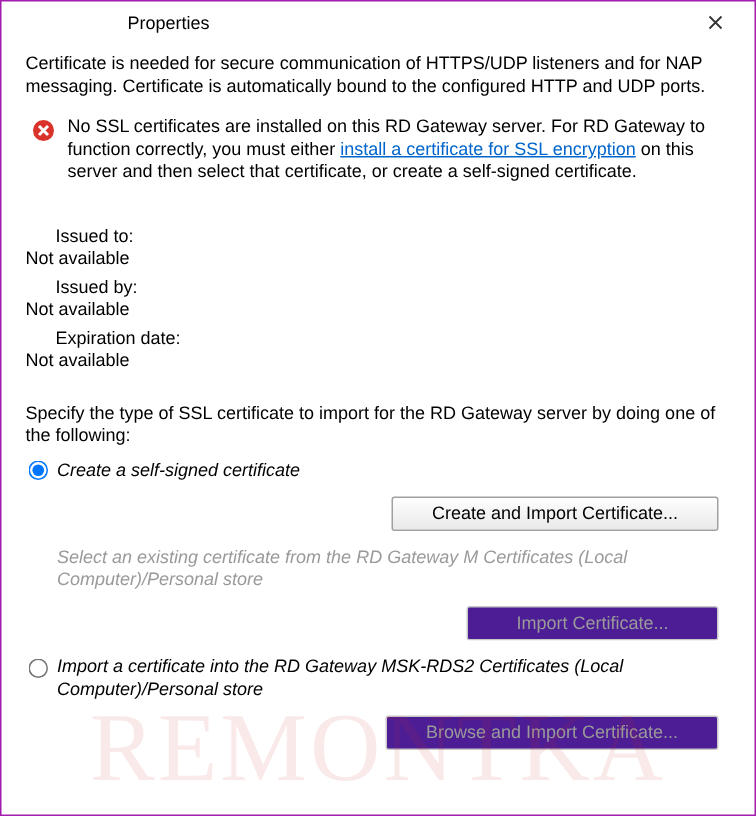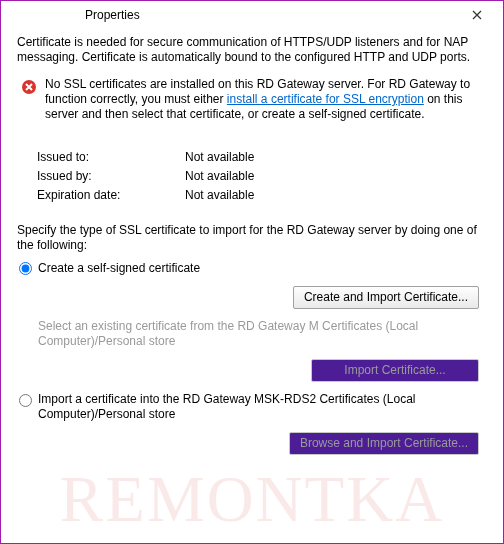--- a/index.html
+++ b/index.html
@@ -42,44 +42,44 @@
     padding: 6px 16px 0 16px;
     line-height: 1.25;
   }
   .intro { margin-bottom: 12px; }
   .warning {
     display: flex; align-items: flex-start;
     margin-bottom: 28px;
   }
   .warn-icon { width: 16px; height: 16px; margin: 2px 8px 0 4px; flex: none; }
   a.link { color: #0066cc; text-decoration: underline; }
-  .kv-row { display: flex; margin-bottom: 4px; }
+  .kv-row { display: flex; margin-bottom: 4px; flex-direction: column; }
   .kv-label { width: 148px; padding-left: 20px; }
   .kv-val {}
   .section-gap { height: 16px; }
   .radio-line { display: flex; align-items: center; margin-bottom: 6px; }
   .radio-line input[type=radio] { margin: 0 6px 0 2px; }
   .btn {
     display: inline-flex; align-items: center; justify-content: center;
     height: 23px; min-width: 168px;
-    padding: 0 10px;
+    padding: 0 26px;
     background: linear-gradient(#fefefe,#e9e9e9);
     border: 1px solid #a0a0a0;
     border-radius: 2px;
     font: inherit; color:#000;
   }
   .btn:disabled, .btn.disabled {
     color: #9a9a9a;
     border-color: #c8c8c8;
     background: #4c1d95;
   }
   .right-btn { float: right; margin: 4px 8px 0 0; }
   .muted { color: #9a9a9a; }
   .opt-block { margin-bottom: 10px; overflow: hidden; }
-  .opt-text { flex: 1; }
+  .opt-text { flex: 1; font-style: italic; }
   .watermark {
     position: absolute; left: 0; right: 0; bottom: 0;
     pointer-events: none;
     text-align: center;
     font-family: Georgia, 'Times New Roman', serif;
     font-size: 65px; letter-spacing: 2px;
     color: rgba(210, 40, 40, 0.10);
     padding-bottom: 6px;
     white-space: nowrap;
   }

